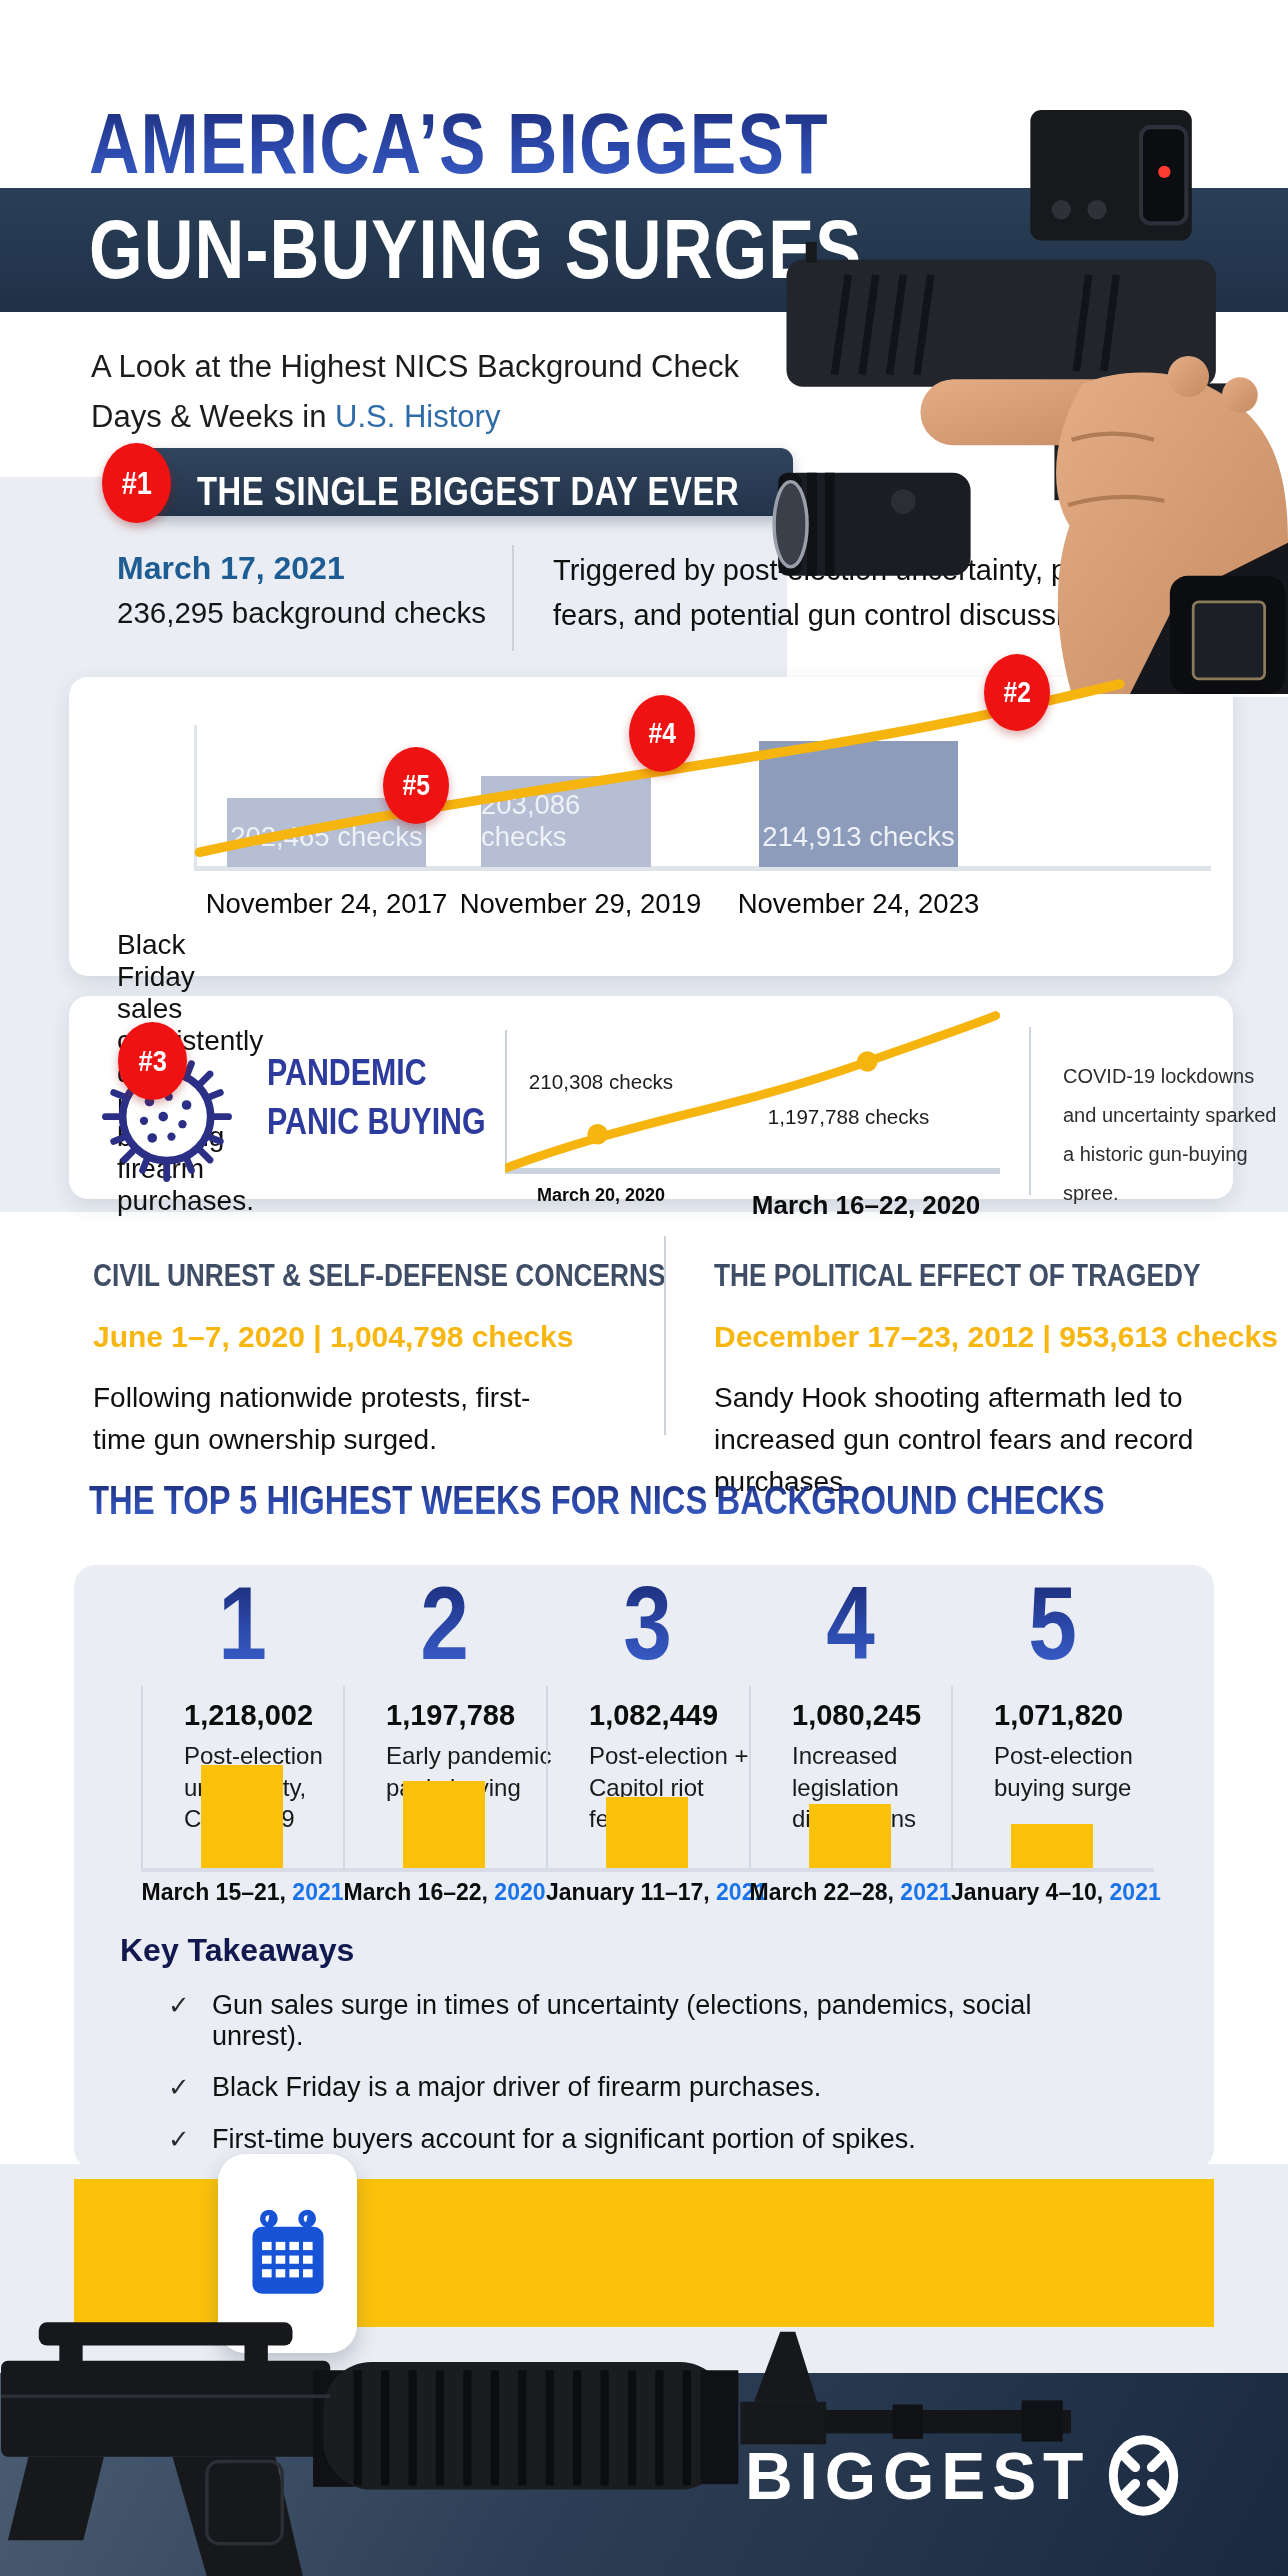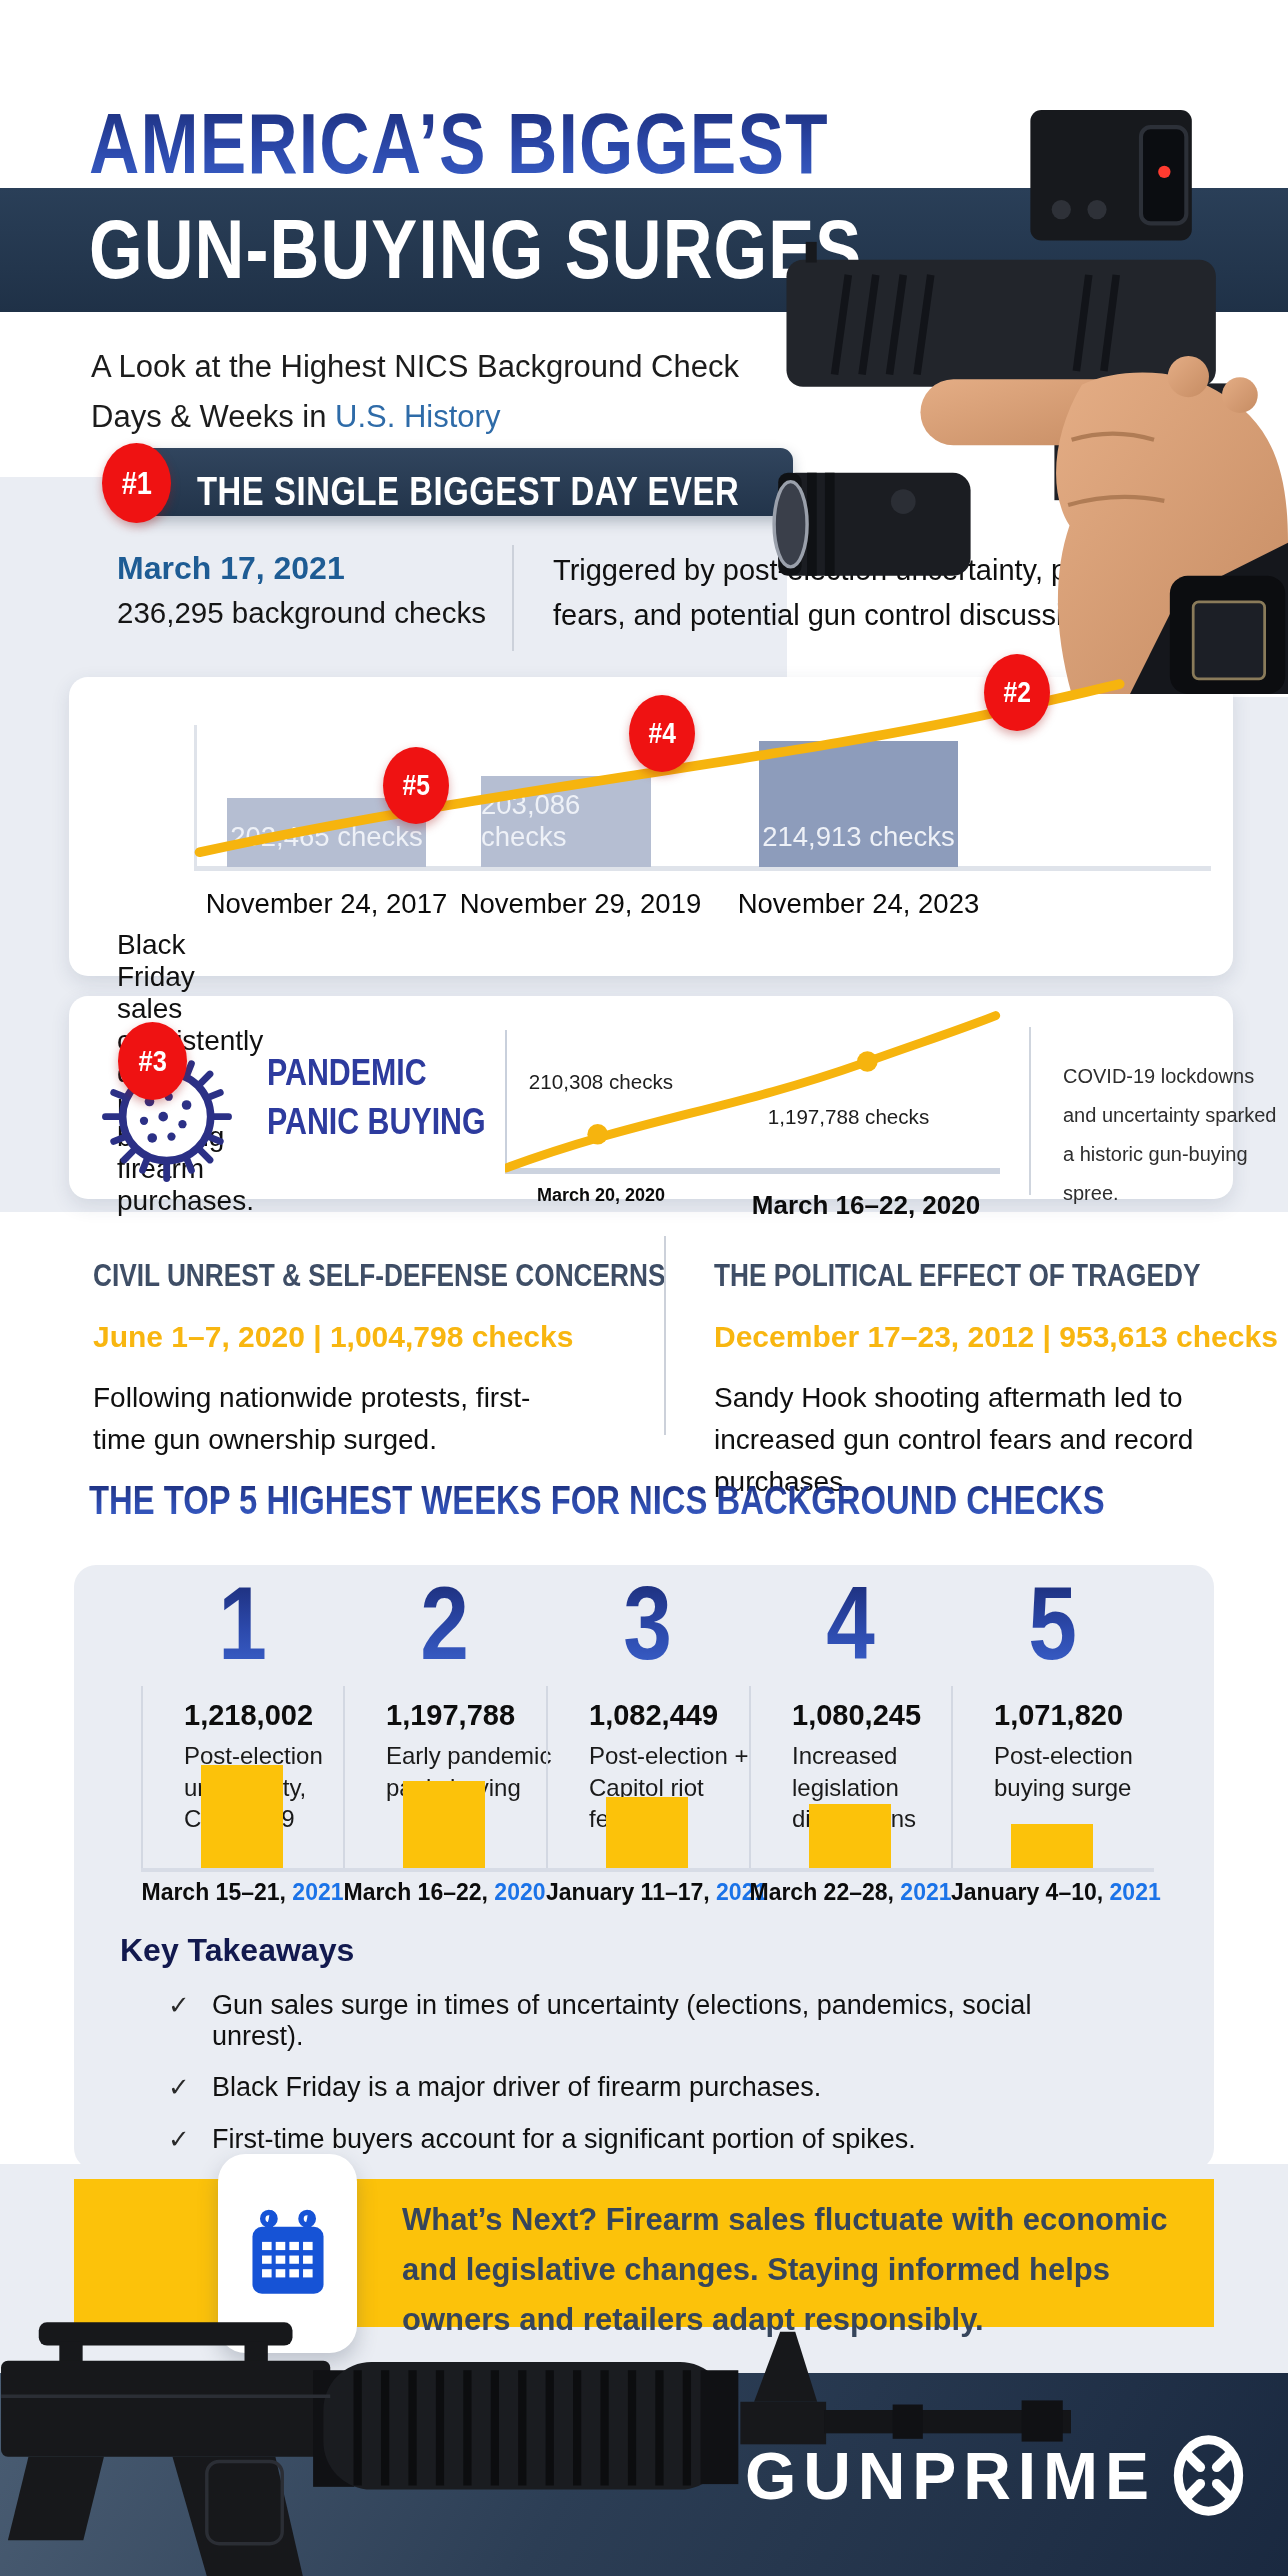--- a/index.html
+++ b/index.html
@@ -332,21 +332,20 @@
           <rect x="42" y="68" width="14" height="12"></rect>
           <rect x="62" y="68" width="14" height="12"></rect>
           <rect x="82" y="68" width="14" height="12"></rect>
         <rect x="22" y="88" width="14" height="12"></rect>
           <rect x="42" y="88" width="14" height="12"></rect>
           <rect x="62" y="88" width="14" height="12"></rect>
           <rect x="82" y="88" width="14" height="12"></rect>
       </g>
     </svg>
   </div>
-  <div class="abs" style="left:402px;top:2195px;width:769px;font-size:31px;font-weight:bold;color:#36455b;line-height:1.62;z-index:3;">What’s Next? Firearm sales fluctuate with economic and legislative changes. Staying informed helps owners and retailers adapt responsibly.</div>
 
   <div class="abs" style="left:0;top:2373px;width:1288px;height:203px;
               background:linear-gradient(118deg,#4a5d73 0%,#2c3e55 45%,#1a2940 100%);"></div>
 
   <svg class="abs" style="left:0;top:2314px;z-index:4;" width="1072" height="262" viewBox="0 0 1560 382">
     <g fill="#17181b">
       <rect x="55" y="12" width="370" height="34" rx="12"></rect>
       <rect x="85" y="40" width="34" height="34"></rect>
         <rect x="355" y="40" width="34" height="34"></rect>
       <rect x="0" y="68" width="480" height="140" rx="10"></rect>
@@ -376,21 +375,21 @@
         <line x1="960" y1="82" x2="960" y2="250"></line>
       <line x1="1000" y1="82" x2="1000" y2="250"></line>
     </g>
     <g stroke="#2b2e35" stroke-width="5" fill="none">
       <line x1="0" y1="120" x2="480" y2="120"></line>
       <rect x="300" y="215" width="110" height="120" rx="18"></rect>
     </g>
   </svg>
 
   <div class="abs" style="left:745px;top:2435px;display:flex;align-items:center;z-index:5;">
-    <span style="font-size:66px;font-weight:bold;color:#ffffff;letter-spacing:6.9px;">GUNPRIME</span>
+    <span style="font-size:66px;font-weight:bold;color:#ffffff;letter-spacing:6.9px;">BIGGEST</span>
     <svg width="81" height="81" viewBox="0 0 118 118" style="margin-left:12.4px;">
       <ellipse cx="59" cy="59" rx="44" ry="52" fill="none" stroke="#ffffff" stroke-width="13"></ellipse>
       <g stroke="#ffffff" stroke-width="14" stroke-linecap="round">
         <line x1="30" y1="30" x2="47" y2="47"></line>
           <line x1="88" y1="88" x2="71" y2="71"></line>
         <line x1="88" y1="30" x2="71" y2="47"></line>
           <line x1="30" y1="88" x2="47" y2="71"></line>
       </g>
     </svg>
   </div>

